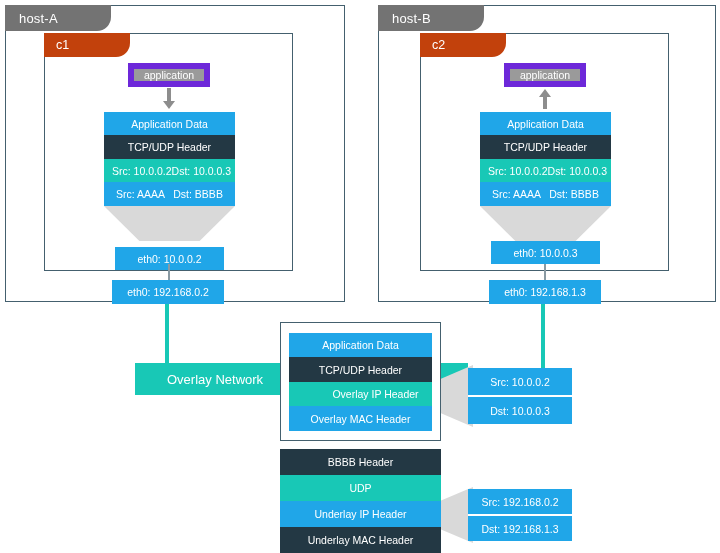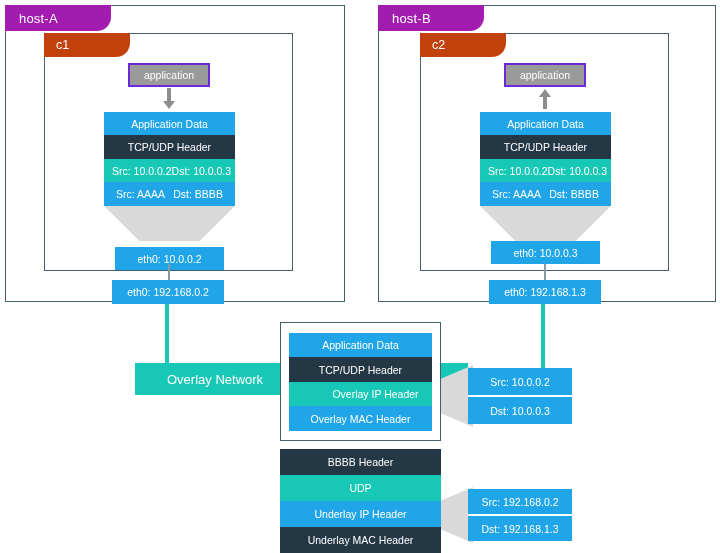--- a/index.html
+++ b/index.html
@@ -7,21 +7,21 @@
     width:720px;height:553px;position:relative;overflow:hidden;
     background:#ffffff;
     font-family:"Liberation Sans","DejaVu Sans",sans-serif;
     -webkit-font-smoothing:antialiased;
   }
   .abs{position:absolute;box-sizing:border-box;}
 
   
   .host-box{border:1.5px solid #44606e;background:#fff;}
   .host-tab{
-    background:#a21caf;color:#ffffff;
+    background:#737373;color:#ffffff;
     border-bottom-right-radius:14px;
     display:flex;align-items:center;
     padding-left:14px;font-size:13px;letter-spacing:.2px;
   }
   .cont-box{border:1.5px solid #44606e;background:#fff;}
   .cont-tab{
     background:#c2410c;color:#ffffff;
     border-bottom-right-radius:14px;
     display:flex;align-items:center;
     padding-left:12px;font-size:12.5px;
@@ -32,21 +32,21 @@
     display:flex;align-items:center;justify-content:center;
     color:#ffffff;font-size:10.5px;white-space:nowrap;
   }
   .band.blue{background:#20a6e8;}
   .band.dark{background:#233844;}
   .band.teal{background:#18c8b6;}
   .band.split{justify-content:space-around;padding:0 8px;}
 
   
   .appbox{
-    background:#9a9a9a;border:2px solid #6d28d9;color:#ffffff;
+    background:#9a9a9a;border:6px solid #6d28d9;color:#ffffff;
     display:flex;align-items:center;justify-content:center;
     font-size:10.5px;
   }
   .arrow-down,.arrow-up{width:0;height:0;}
   .stem{background:#8d8d8d;}
 
   
   .funnel{background:#d9d9d9;}
 
   

